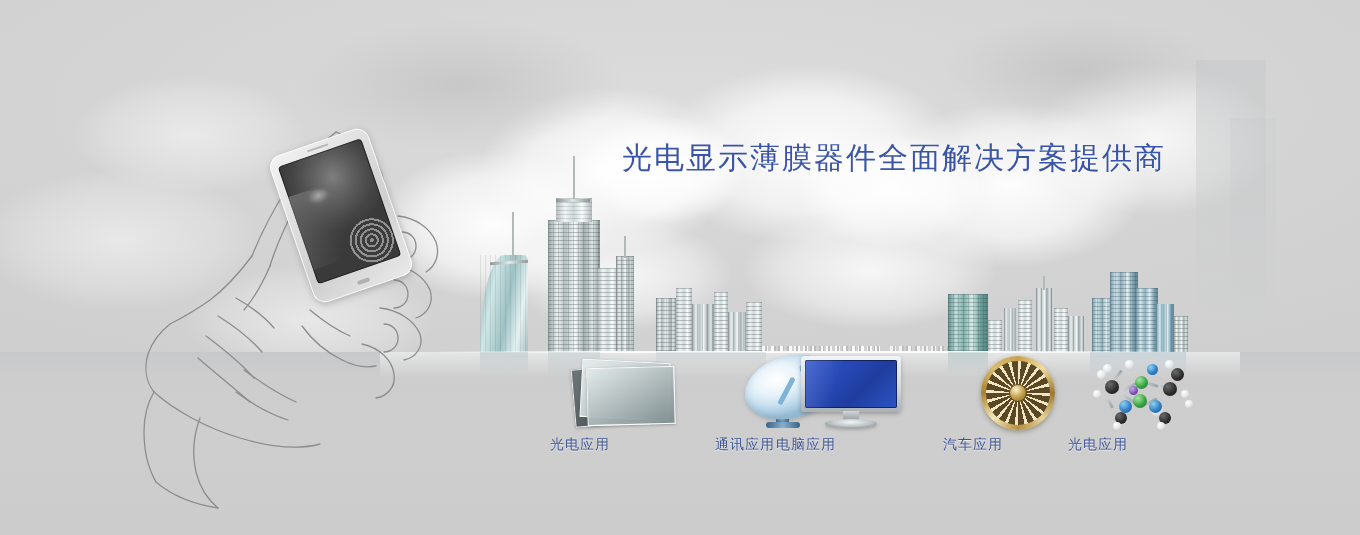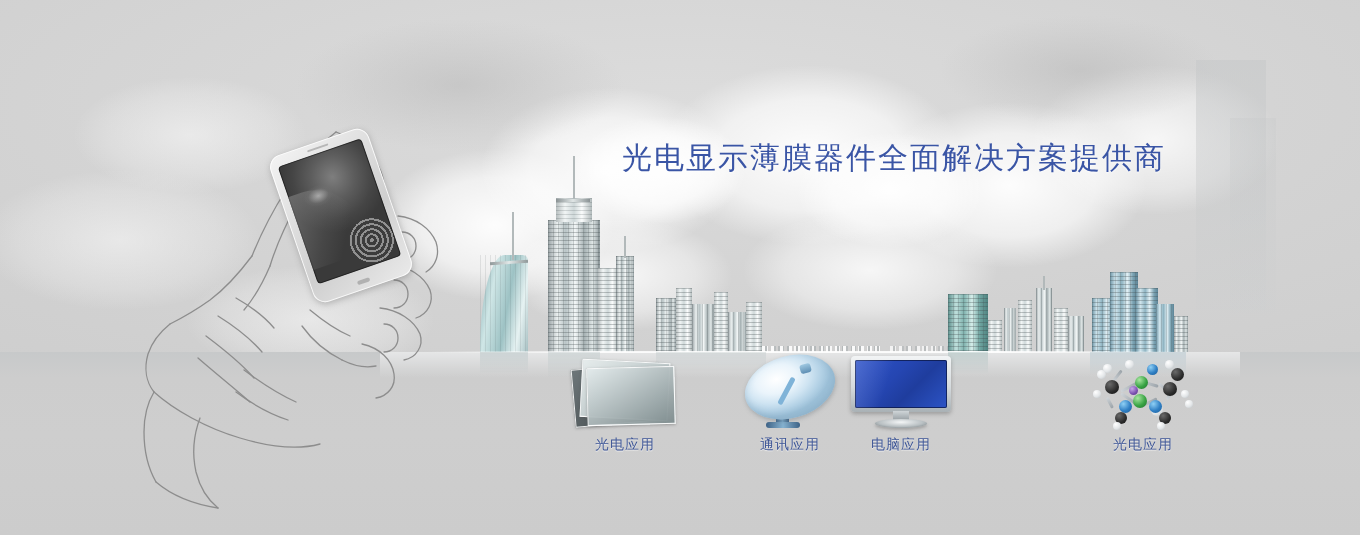--- a/index.html
+++ b/index.html
@@ -130,21 +130,21 @@
     width:13px;height:4px;border-radius:3px;
     background:rgba(140,140,140,.55);
   }
   .phone-ear{
     position:absolute;left:50%;top:5px;transform:translateX(-50%);
     width:22px;height:2px;border-radius:2px;background:rgba(150,150,150,.6);
   }
 
   
   .iconrow{position:absolute;left:0;top:352px;width:1360px;height:120px;}
-  .iconcell{position:absolute;top:0;width:150px;text-align:center;}
+  .iconcell{position:absolute;top:0;width:150px;text-align:left;}
   .iconart{position:relative;height:78px;}
   .iconlabel{
     margin-top:6px;font-size:14px;letter-spacing:1px;color:#3d5596;
     text-shadow:0 1px 1px rgba(255,255,255,.7);
   }
 
   
   .glass-stack{position:absolute;left:50%;top:4px;transform:translateX(-50%);width:108px;height:70px;}
   .pane{
     position:absolute;width:86px;height:56px;
@@ -445,35 +445,45 @@
           <div class="dish-mast"></div>
           <div class="dish-base"></div>
           <div class="dish-face"></div>
           <div class="dish-arm"></div>
           <div class="dish-lnb"></div>
         </div>
       </div>
       <div class="iconlabel">通讯应用</div>
     </div>
 
-    <div class="iconcell" style="left:826px;">
+    <div class="iconcell" style="left:776px;">
       <div class="iconart">
         <div class="monitor">
           <div class="mon-body">
             <div class="mon-screen">
                 <div class="mon-glare"></div>
               </div>
           </div>
           <div class="mon-neck"></div>
           <div class="mon-foot"></div>
         </div>
       </div>
       <div class="iconlabel">电脑应用</div>
     </div>
 
+    <div class="iconcell" style="left:943px;">
+      <div class="iconart">
+        <div class="wheel">
+          <div class="wheel-rim"></div>
+          <div class="wheel-face"></div>
+          <div class="wheel-hub"></div>
+        </div>
+      </div>
+      <div class="iconlabel">汽车应用</div>
+    </div>
 
     <div class="iconcell" style="left:1068px;">
       <div class="iconart">
         <div class="molecule">
 
           <div class="bond" style="left:30px; top:34px; width:20px; transform:rotate(-28deg);"></div>
           <div class="bond" style="left:50px; top:24px; width:18px; transform:rotate(16deg);"></div>
           <div class="bond" style="left:30px; top:36px; width:18px; transform:rotate(34deg);"></div>
           <div class="bond" style="left:48px; top:50px; width:20px; transform:rotate(-26deg);"></div>
           <div class="bond" style="left:22px; top:24px; width:14px; transform:rotate(-52deg);"></div>

